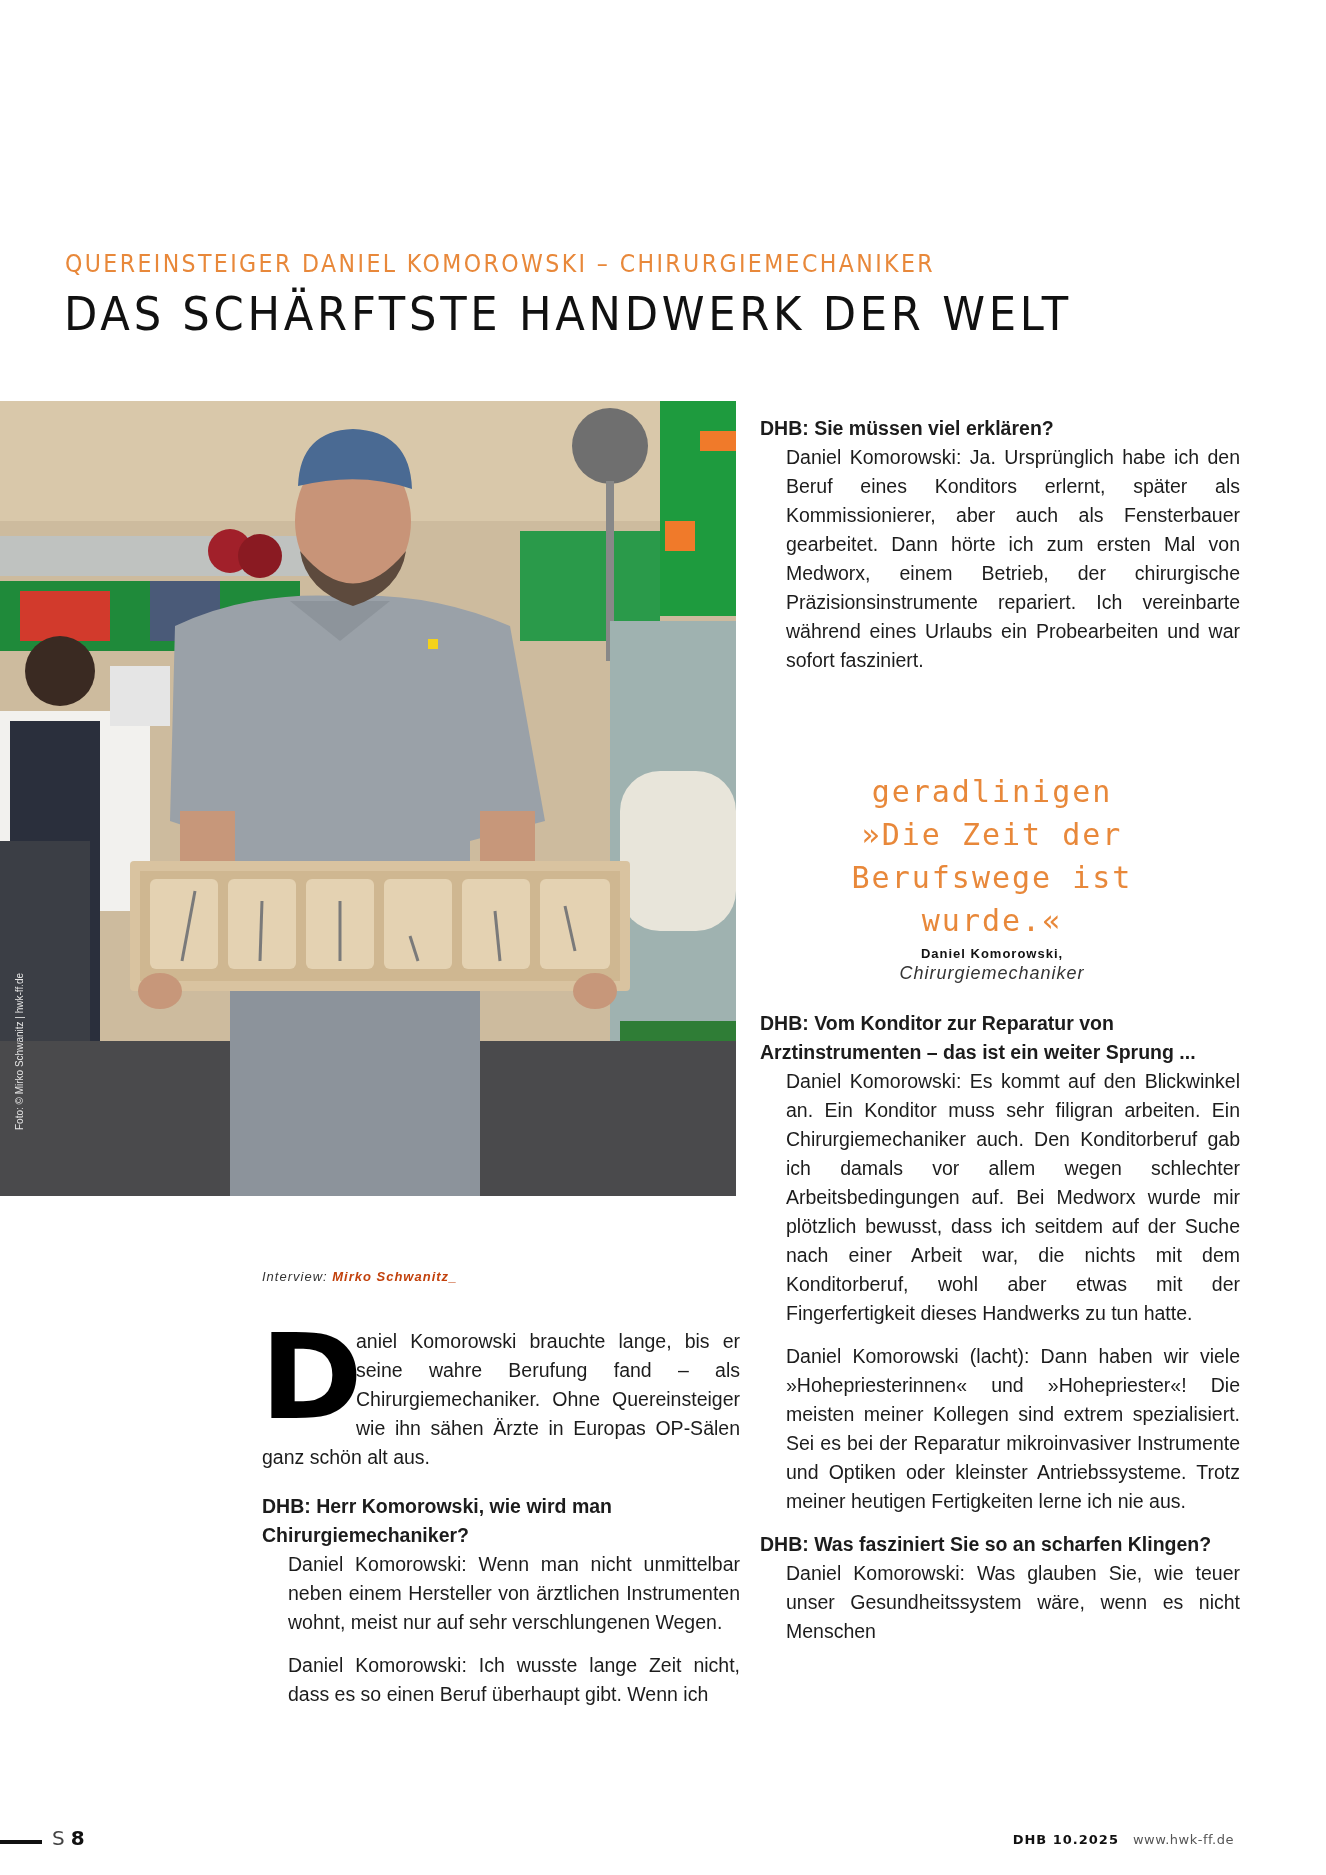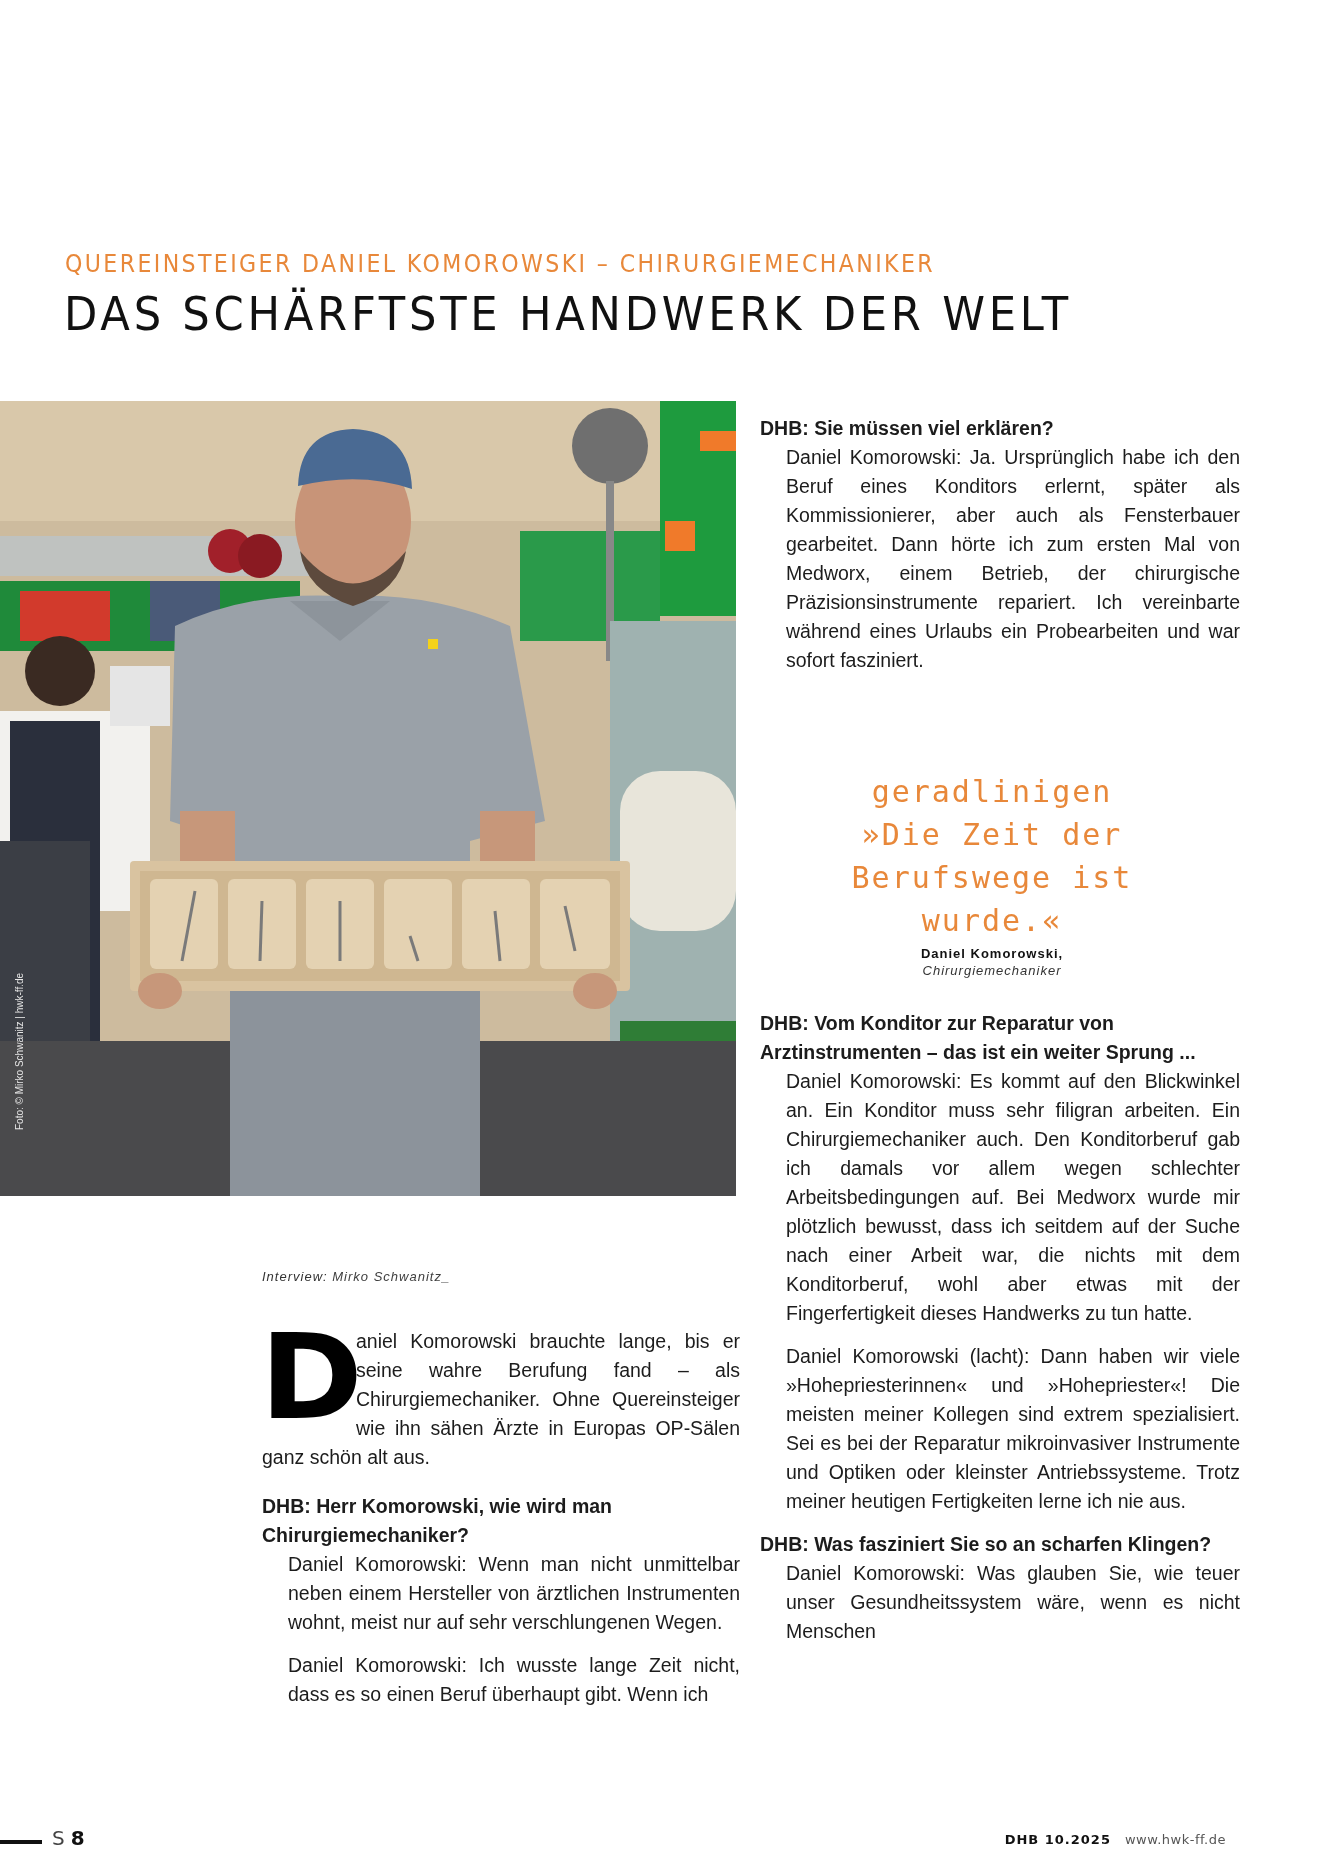--- a/index.html
+++ b/index.html
@@ -44,21 +44,21 @@
     .gap { height: 14px; }
 
     .col-right { left: 760px; top: 400px; width: 480px; }
     .col-right-2 { left: 760px; top: 1009px; width: 480px; }
     .col-left { left: 262px; top: 1262px; width: 478px; }
 
     .byline {
       font-family: "Liberation Sans", sans-serif; font-size: 13px; font-style: italic;
       letter-spacing: 1px; color: #333; margin-bottom: 36px;
     }
-    .byline b { font-weight: normal; color: #404040; }
+    .byline b { font-weight: bold; color: #c2410c; }
     .lead { position: relative; }
     .dropcap {
       float: left; width: 80px; height: 98px; margin: 2px 14px 0 0;
       font-family: "DejaVu Sans", sans-serif; font-weight: bold; font-size: 118px; line-height: 96px;
       color: #000; transform: scaleX(1.05);
     }
     .lead-text { text-align: justify; }
 
     
     .pullquote {
@@ -67,29 +67,29 @@
     .pullquote .qt {
       font-family: "DejaVu Sans Mono", monospace; color: #e8883a;
       font-size: 30px; line-height: 43px; letter-spacing: 2px;
     }
     .pullquote .qa {
       margin-top: 4px;
       font-family: "Liberation Sans", sans-serif; font-size: 13px; 
       font-weight: bold; letter-spacing: 1px; color: #111;
     }
     .pullquote .qr {
-      font-family: "Liberation Sans", sans-serif; font-size: 13px; font-style: italic;
+      font-family: "Liberation Sans", sans-serif; font-size: 18px; font-style: italic;
       letter-spacing: 1px; color: #333; margin-top: 2px;
     }
 
     
     .footer-rule { position: absolute; left: 0; top: 1840px; width: 42px; height: 4px; background: #111; }
     .folio { position: absolute; left: 52px; top: 1826px; font-family: "DejaVu Sans", sans-serif; font-size: 20px; color: #444; }
     .folio b { font-weight: bold; color: #111; margin-left: 6px; }
-    .footer-right { position: absolute; right: 100px; top: 1832px; font-family: "DejaVu Sans", sans-serif; font-size: 13px; color: #222; white-space: nowrap; }
+    .footer-right { position: absolute; right: 92px; top: 1832px; font-family: "DejaVu Sans", sans-serif; font-size: 13px; color: #222; white-space: nowrap; }
     .footer-right b { font-weight: bold; letter-spacing: 1px; margin-right: 14px; color: #111; }
     .footer-right span.url { color: #555; letter-spacing: 0.5px; }
   </style>
 </head>
 <body>
 
 <div class="kicker">QUEREINSTEIGER DANIEL KOMOROWSKI – CHIRURGIEMECHANIKER</div>
 <h1 class="headline">DAS SCHÄRFTSTE HANDWERK DER WELT</h1>
 
 <div class="photo" title="Daniel Komorowski in blauer Kappe und grauem Poloshirt hält ein Holztablett mit chirurgischen Instrumenten in einer Werkstatt">

